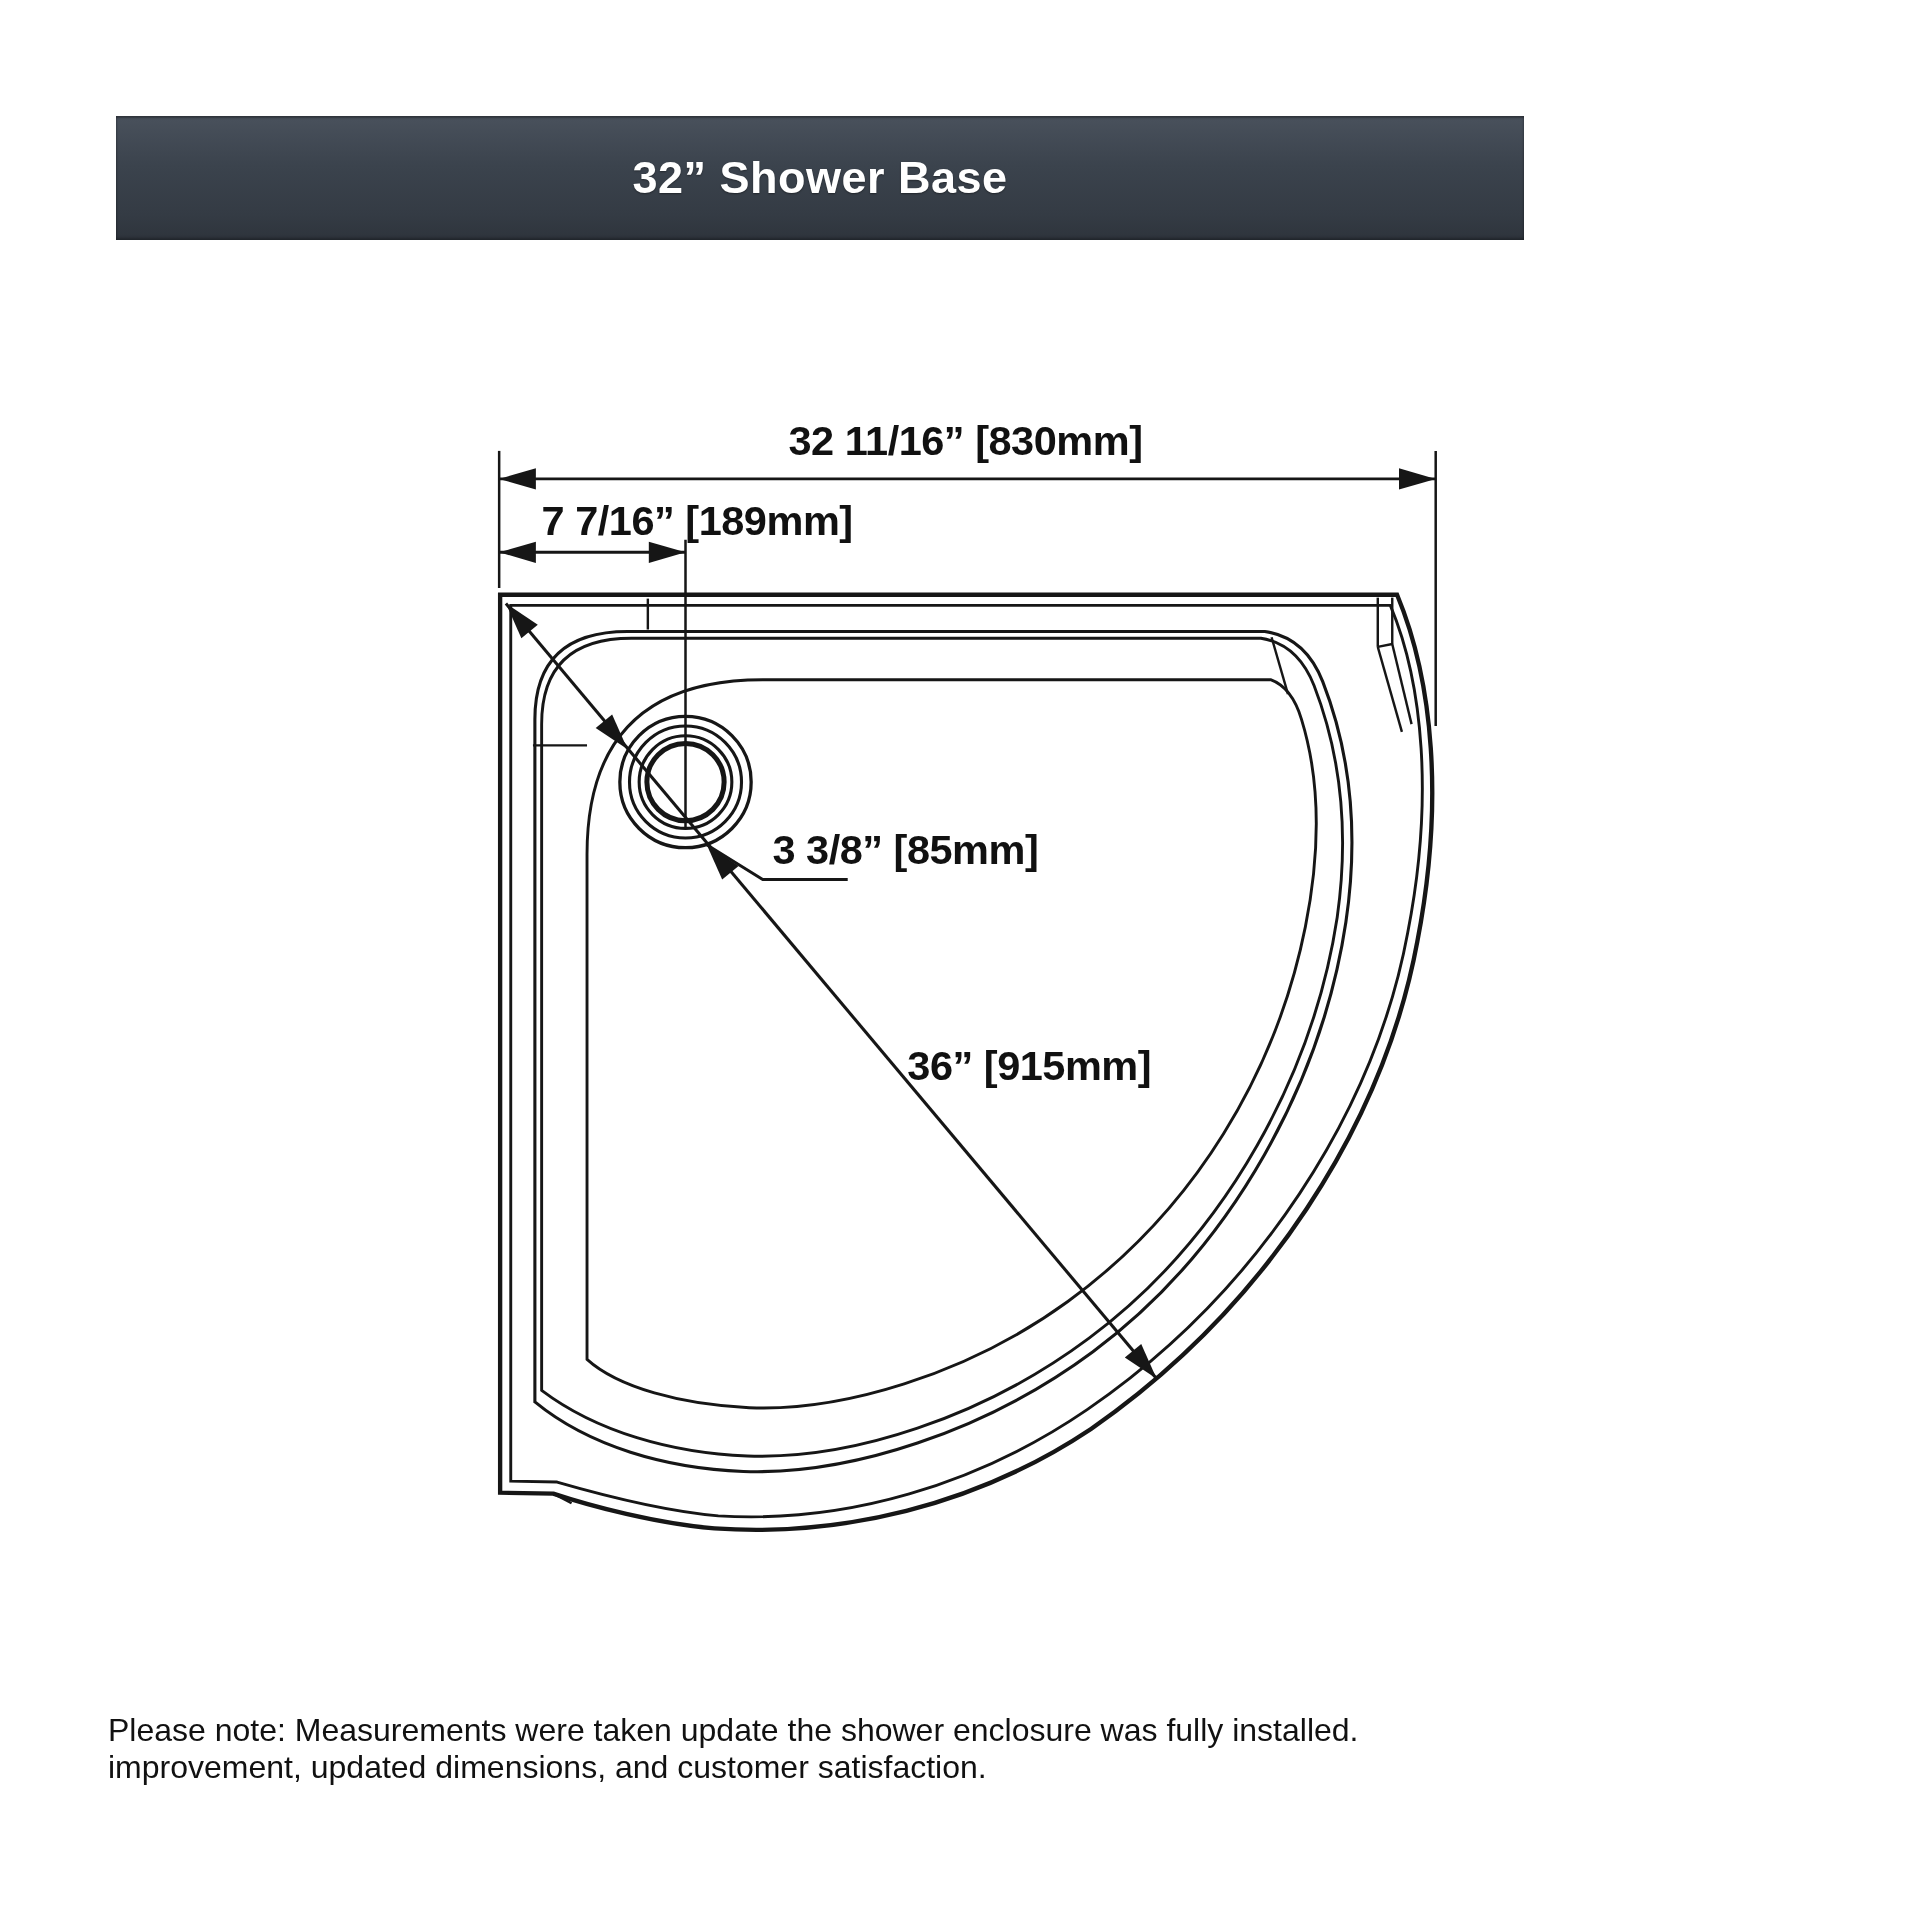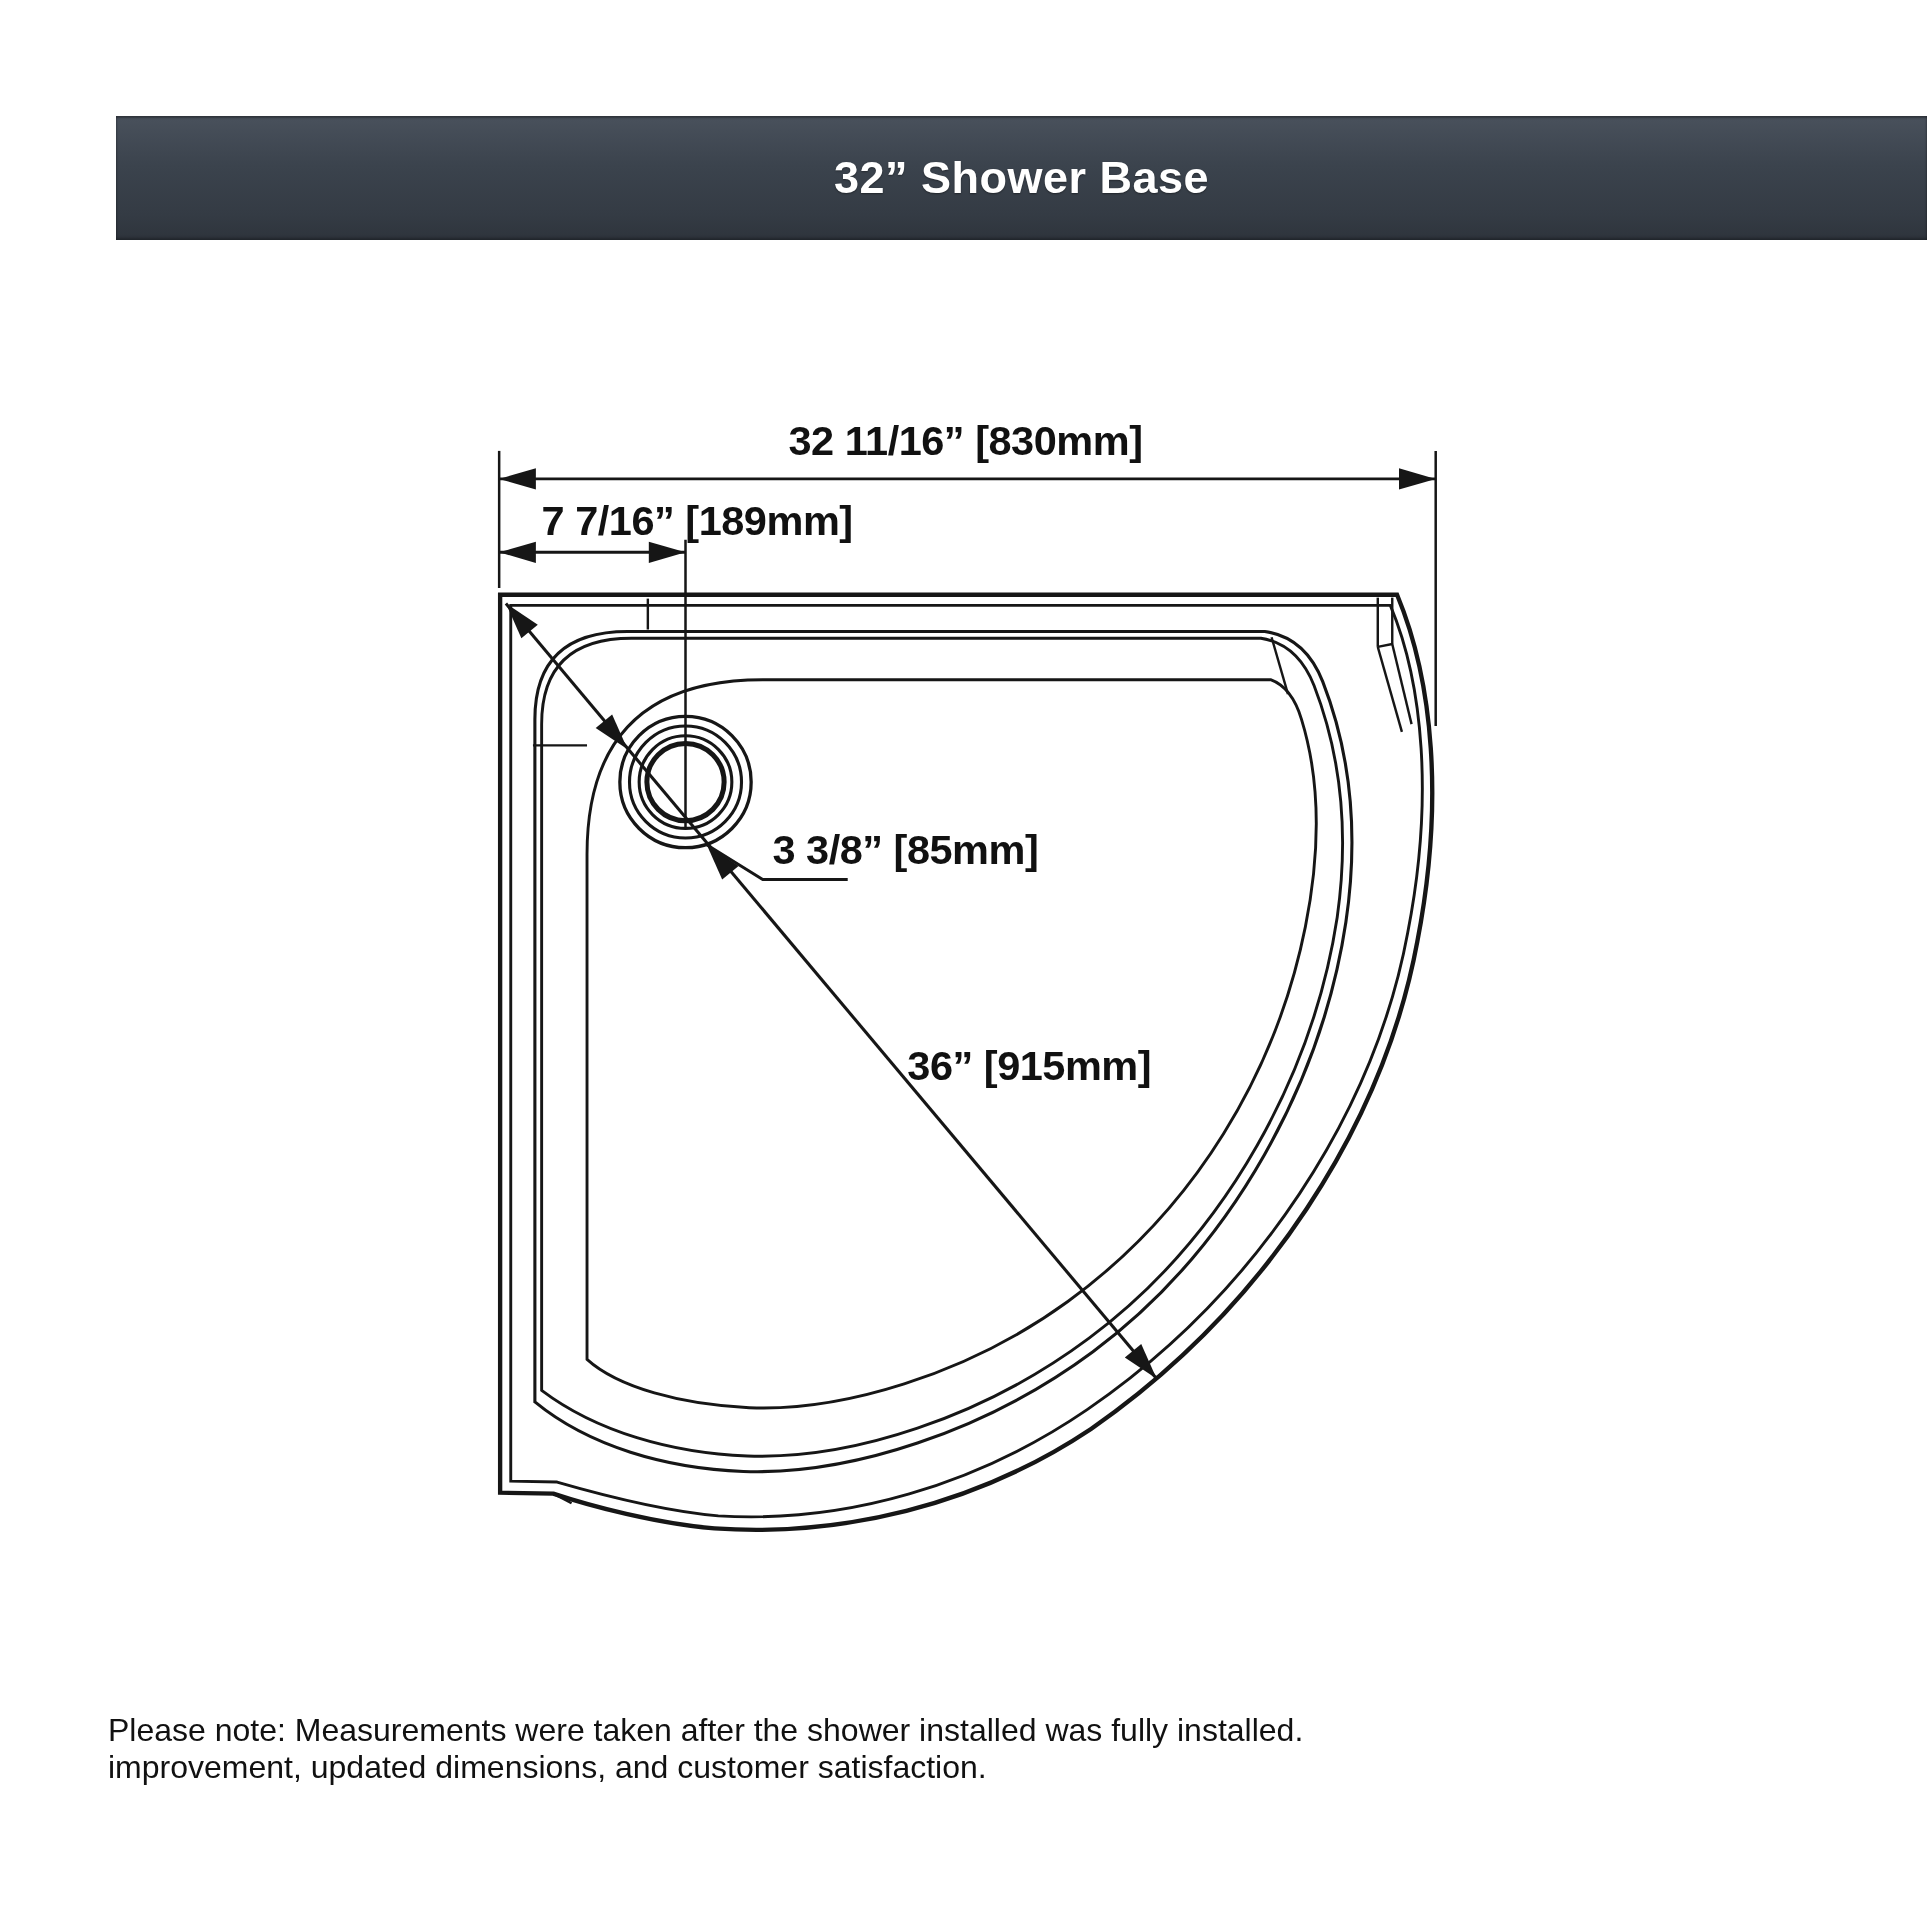--- a/index.html
+++ b/index.html
@@ -1,21 +1,21 @@
 <!DOCTYPE html>
 <html><head>
 <meta charset="utf-8">
 <style>
   html,body{margin:0;padding:0;}
   body{
     width:1931px;height:1931px;position:relative;background:#ffffff;
     font-family:"Liberation Sans", sans-serif;overflow:hidden;
   }
   .header-bar{
-    position:absolute;left:116px;top:116px;width:1811px;height:124px;
+    position:absolute;left:116px;top:116px;width:1408px;height:124px;
     background:linear-gradient(180deg,#49515c 0%,#3b434d 40%,#343b44 80%,#2e343c 100%);
     box-shadow:inset 0 1.9px 1.9px rgba(0,0,0,.35), inset 0 -1.9px 2.9px rgba(0,0,0,.3);
     display:flex;align-items:center;justify-content:center;
   }
   .header-bar .title{
     color:#ffffff;font-size:45px;font-weight:bold;letter-spacing:0.5px;
     text-shadow:0 1px 1.9px rgba(0,0,0,.4);
   }
   svg.diagram{position:absolute;left:0;top:0;}
   svg .ln{stroke:#161616;fill:none;}
@@ -121,16 +121,16 @@
 
   <g>
     <polygon fill="#161616" points="650,776 617,754 634,740"></polygon>
     <polygon fill="#161616" points="732,875 748,911 765,897"></polygon>
     <path class="ln" stroke-width="3" d="M 732 875 L 790 911 H 878"></path>
     <text x="800" y="895" text-anchor="start">3 3/8” [85mm]</text>
   </g>
 </svg>
 
 <div class="footnote">
-  <div><b>Please note:</b><span> Measurements were taken after the shower installed was fully installed.</span></div>
+  <div><b>Please note:</b><span> Measurements were taken update the shower enclosure was fully installed.</span></div>
   <div>improvement, updated dimensions, and customer satisfaction.</div>
 </div>
 
 
 </body></html>

